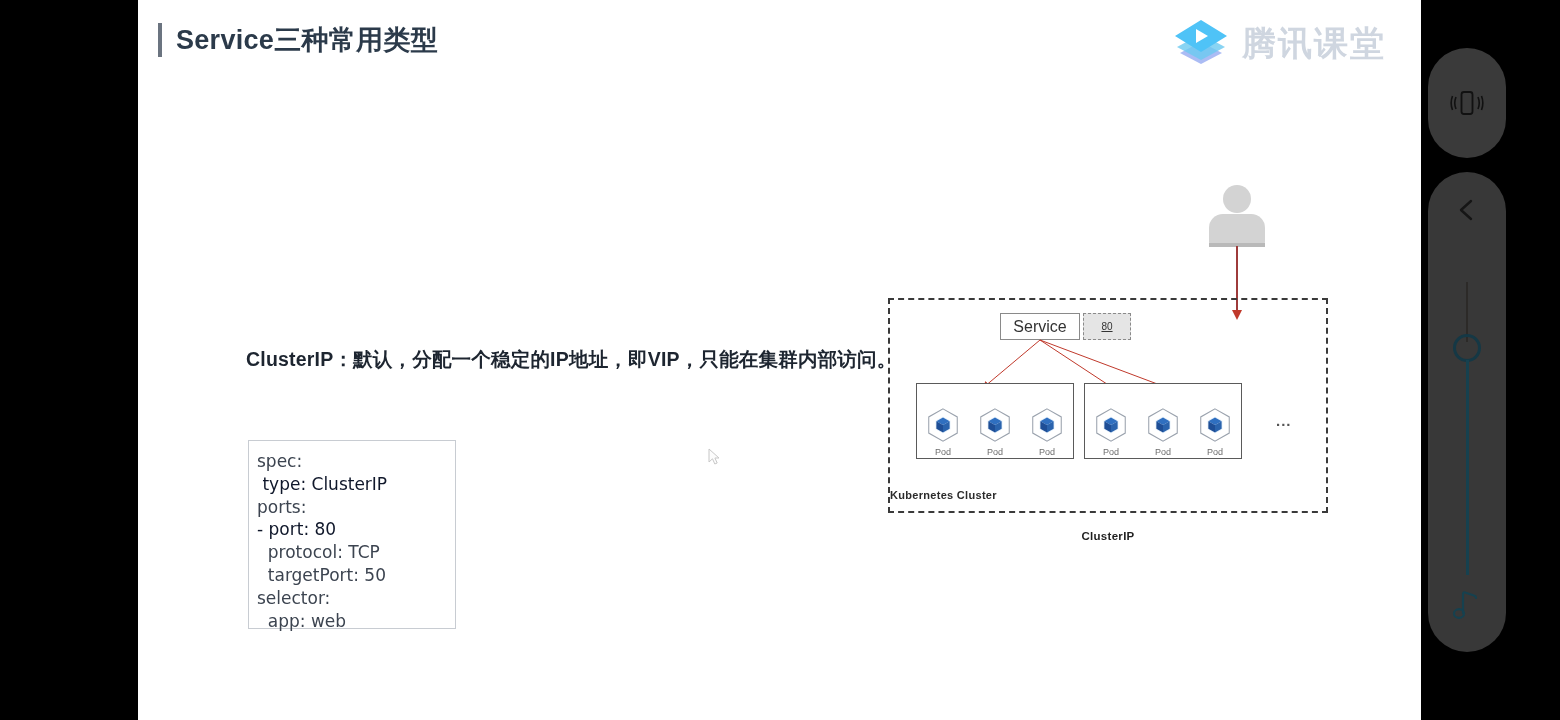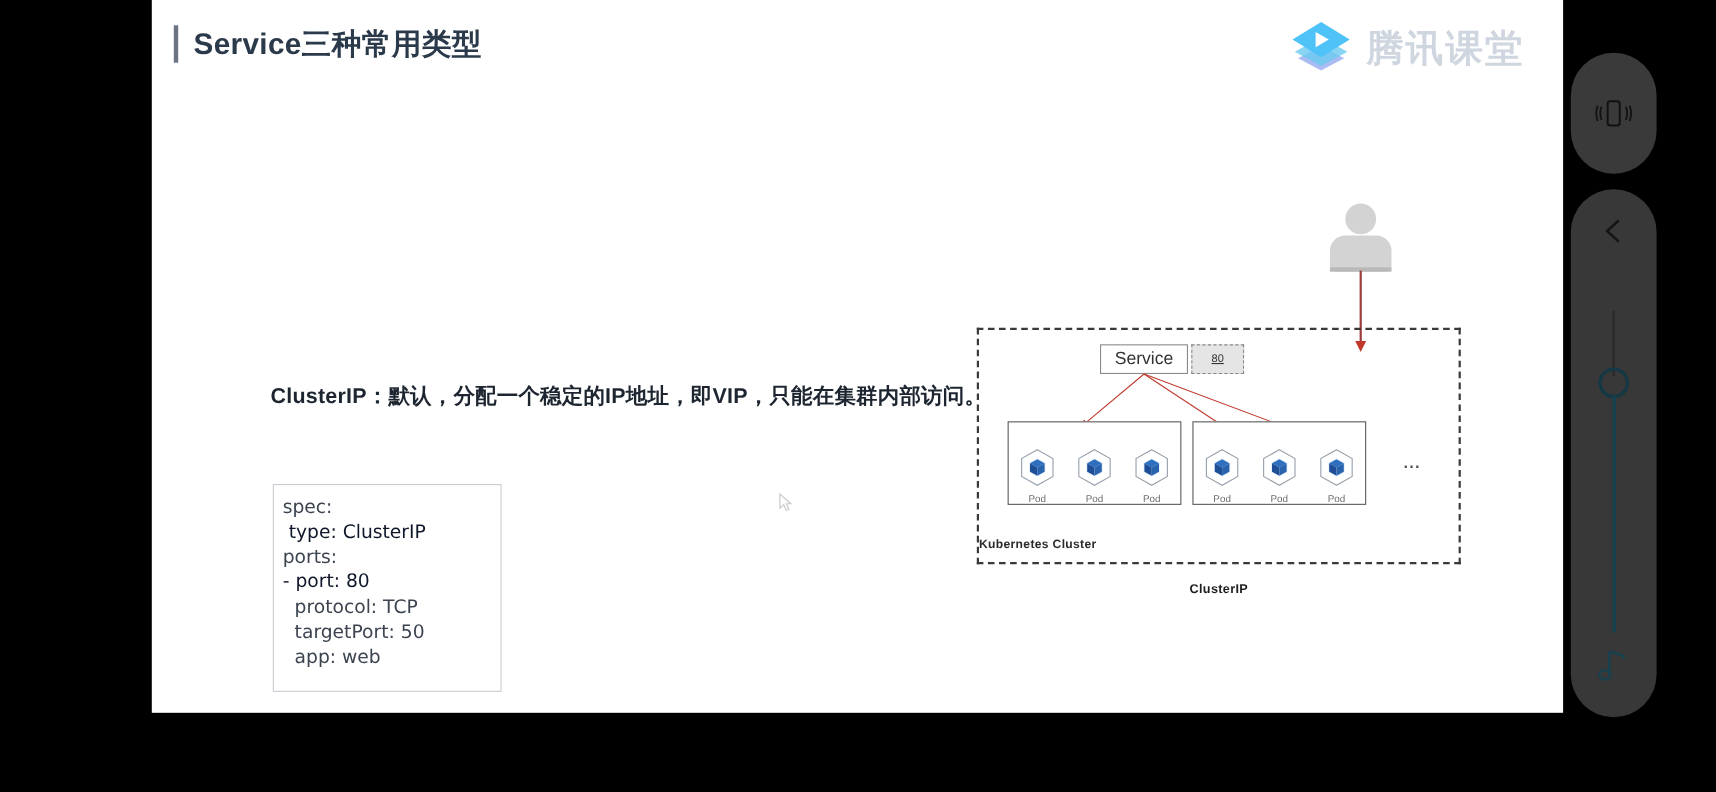--- a/index.html
+++ b/index.html
@@ -6,21 +6,21 @@
   html, body {
     width:1560px; height:720px;
     background:#000;
     font-family:"Liberation Sans","DejaVu Sans",sans-serif;
     overflow:hidden;
   }
   .screen { position:relative; width:1560px; height:720px; background:#000; }
 
   
   .slide {
-    position:absolute; left:138px; top:0; width:1283px; height:648px;
+    position:absolute; left:138px; top:0; width:1283px; height:720px;
     background:#ffffff;
   }
 
   
   .header { position:absolute; left:0; top:0; width:100%; height:90px; }
   .title-wrap { position:absolute; left:20px; top:22px; display:flex; align-items:center; }
   .title-bar { width:4px; height:34px; background:#6b7480; margin-right:14px; }
   .title-text {
     font-size:27px; font-weight:bold; color:#2b3a4a;
     letter-spacing:.3px; white-space:nowrap;
@@ -192,20 +192,21 @@
 
     <div class="lead">ClusterIP：默认，分配一个稳定的IP地址，即VIP，只能在集群内部访问。</div>
 
     <div class="code">
       <div class="ln">spec:</div>
       <div class="ln red"> type: ClusterIP</div>
       <div class="ln">ports:</div>
       <div class="ln red">- port: 80</div>
       <div class="ln">  protocol: TCP</div>
       <div class="ln">  targetPort: 50</div>
+      <div class="ln">selector:</div>
       <div class="ln">  app: web</div>
     </div>
 
     <div class="cursor">
       <svg width="14" height="18" viewBox="0 0 14 18">
         <path d="M1 1 L1 14 L4.5 10.8 L6.8 16 L9.2 15 L6.9 10 L11 10 Z" fill="#fafafa" stroke="#9a9a9a" stroke-width="1"></path>
       </svg>
     </div>
 
     <div class="diagram">

